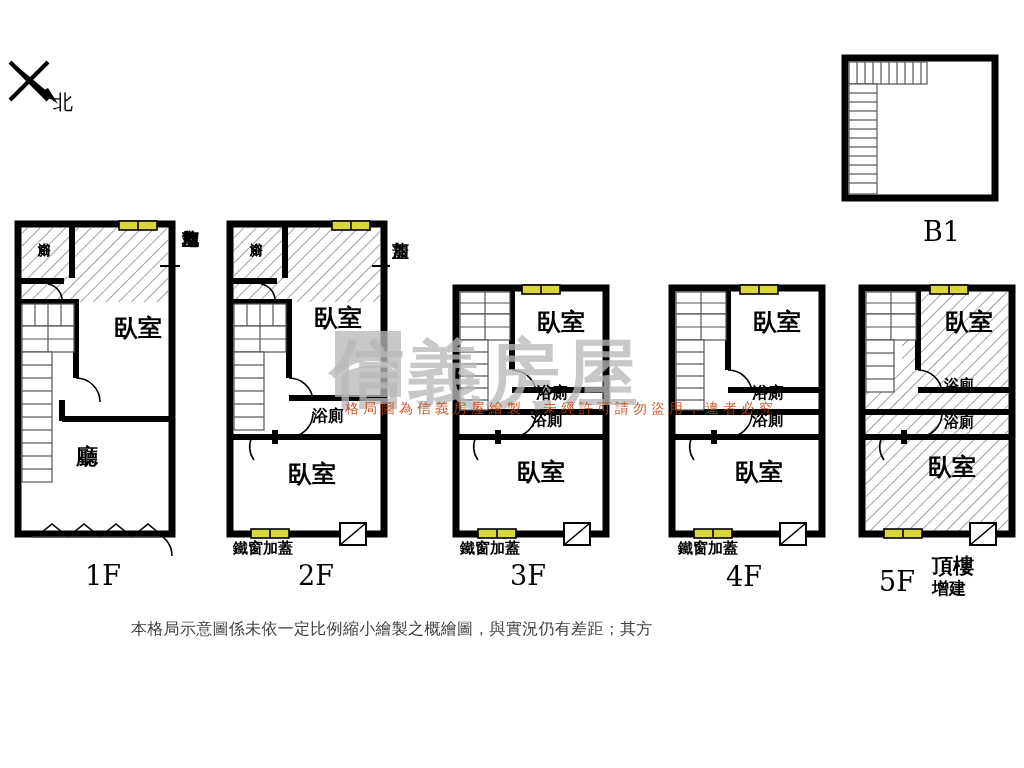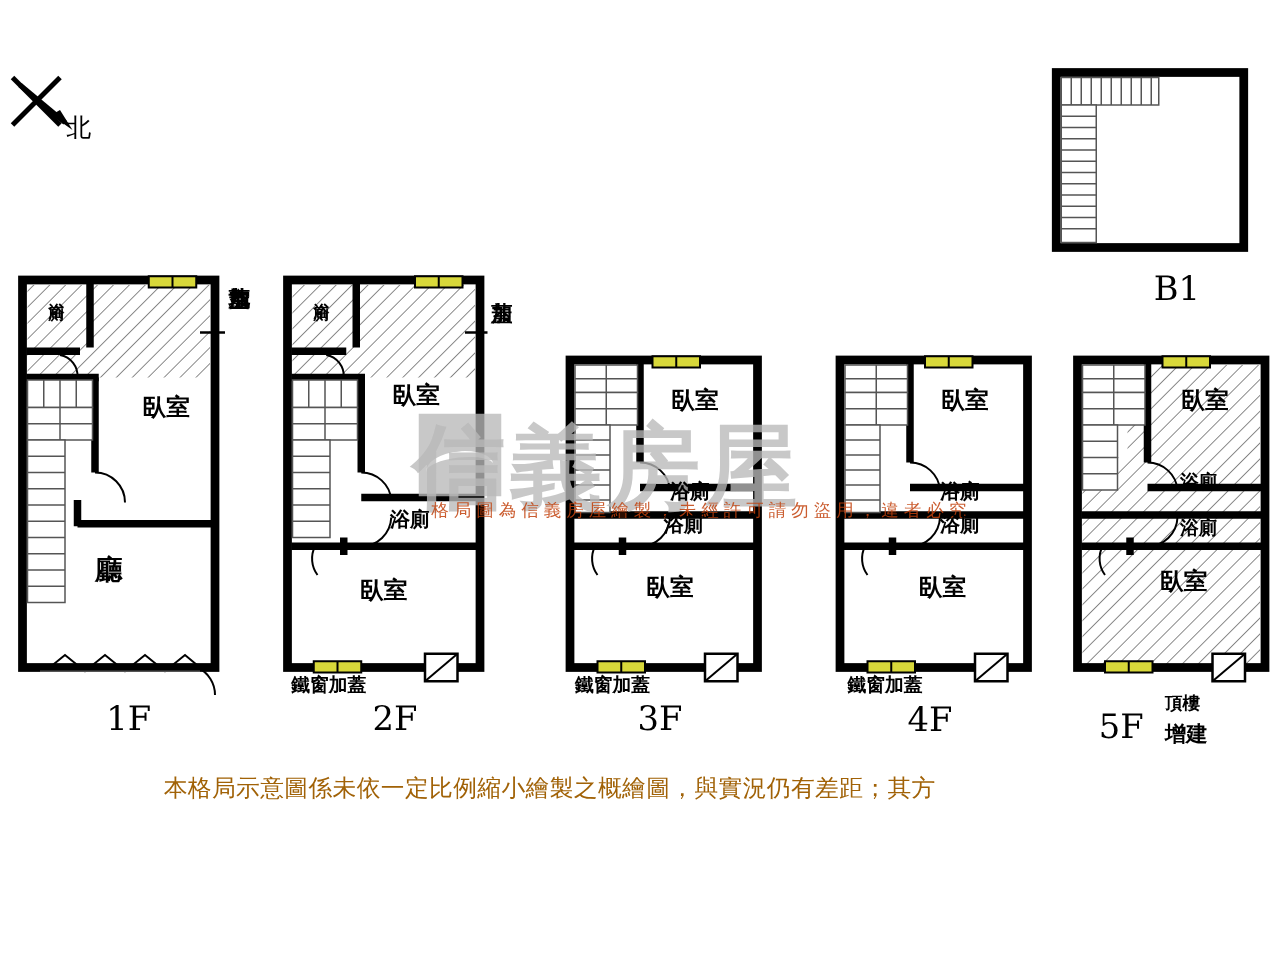--- a/index.html
+++ b/index.html
@@ -16,31 +16,31 @@
 
   
   .lbl{
     position:absolute;
     color:#000;
     font-weight:700;
     line-height:1.0;
     white-space:pre;
     font-family:"DejaVu Sans","Liberation Sans",sans-serif;
   }
-  .room{font-size:19px;letter-spacing:0px;text-align:center;line-height:1.08;}
+  .room{font-size:24px;letter-spacing:0px;text-align:center;line-height:1.08;}
   .room.small{font-size:13px;line-height:1.05;}
   .vert{writing-mode:vertical-rl;text-orientation:upright;}
   .floorlbl{font-size:27px;font-family:"DejaVu Serif","Liberation Serif",serif;font-weight:400;}
   .annot{font-size:14px;font-weight:700;}
   .north{font-size:20px;font-weight:400;font-family:"DejaVu Serif","Liberation Serif",serif;}
 
   
   #disclaimer{
     position:absolute;left:131px;top:617px;width:780px;
-    font-size:19px;line-height:1.48;color:#a16207;font-weight:400;
+    font-size:16px;line-height:1.48;color:#404040;font-weight:400;
     font-family:"DejaVu Serif","Liberation Serif",serif;
     letter-spacing:0.3px;
   }
   #disclaimer div{white-space:pre;}
 
   
   #wm{
     position:absolute;left:0;top:325px;width:1024px;height:120px;
     pointer-events:none;
   }
@@ -386,20 +386,20 @@
   <div class="lbl room small" style="left:752px;top:412px;font-size:16px;">浴廁</div>
   <div class="lbl room" style="left:735px;top:460px;width:24px;">臥室</div>
   <div class="lbl annot" style="left:678px;top:541px;font-size:15px;">鐵窗加蓋</div>
   <div class="lbl floorlbl" style="left:726px;top:563px;">4F</div>
 
   <div class="lbl room" style="left:945px;top:310px;width:24px;">臥室</div>
   <div class="lbl room small" style="left:944px;top:378px;font-size:15px;">浴廁</div>
   <div class="lbl room small" style="left:944px;top:415px;font-size:15px;">浴廁</div>
   <div class="lbl room" style="left:928px;top:455px;width:24px;">臥室</div>
   <div class="lbl floorlbl" style="left:879px;top:568px;">5F</div>
-  <div class="lbl annot" style="left:932px;top:556px;font-size:14px;">頂樓</div>
+  <div class="lbl annot" style="left:932px;top:556px;font-size:21px;">頂樓</div>
   <div class="lbl annot" style="left:932px;top:580px;font-size:17px;text-align:right;">增建</div>
 
   <div id="disclaimer">
     <div>本格局示意圖係未依一定比例縮小繪製之概繪圖，與實況仍有差距；其方</div>
   </div>
 
 </div>
 
 </body></html>

